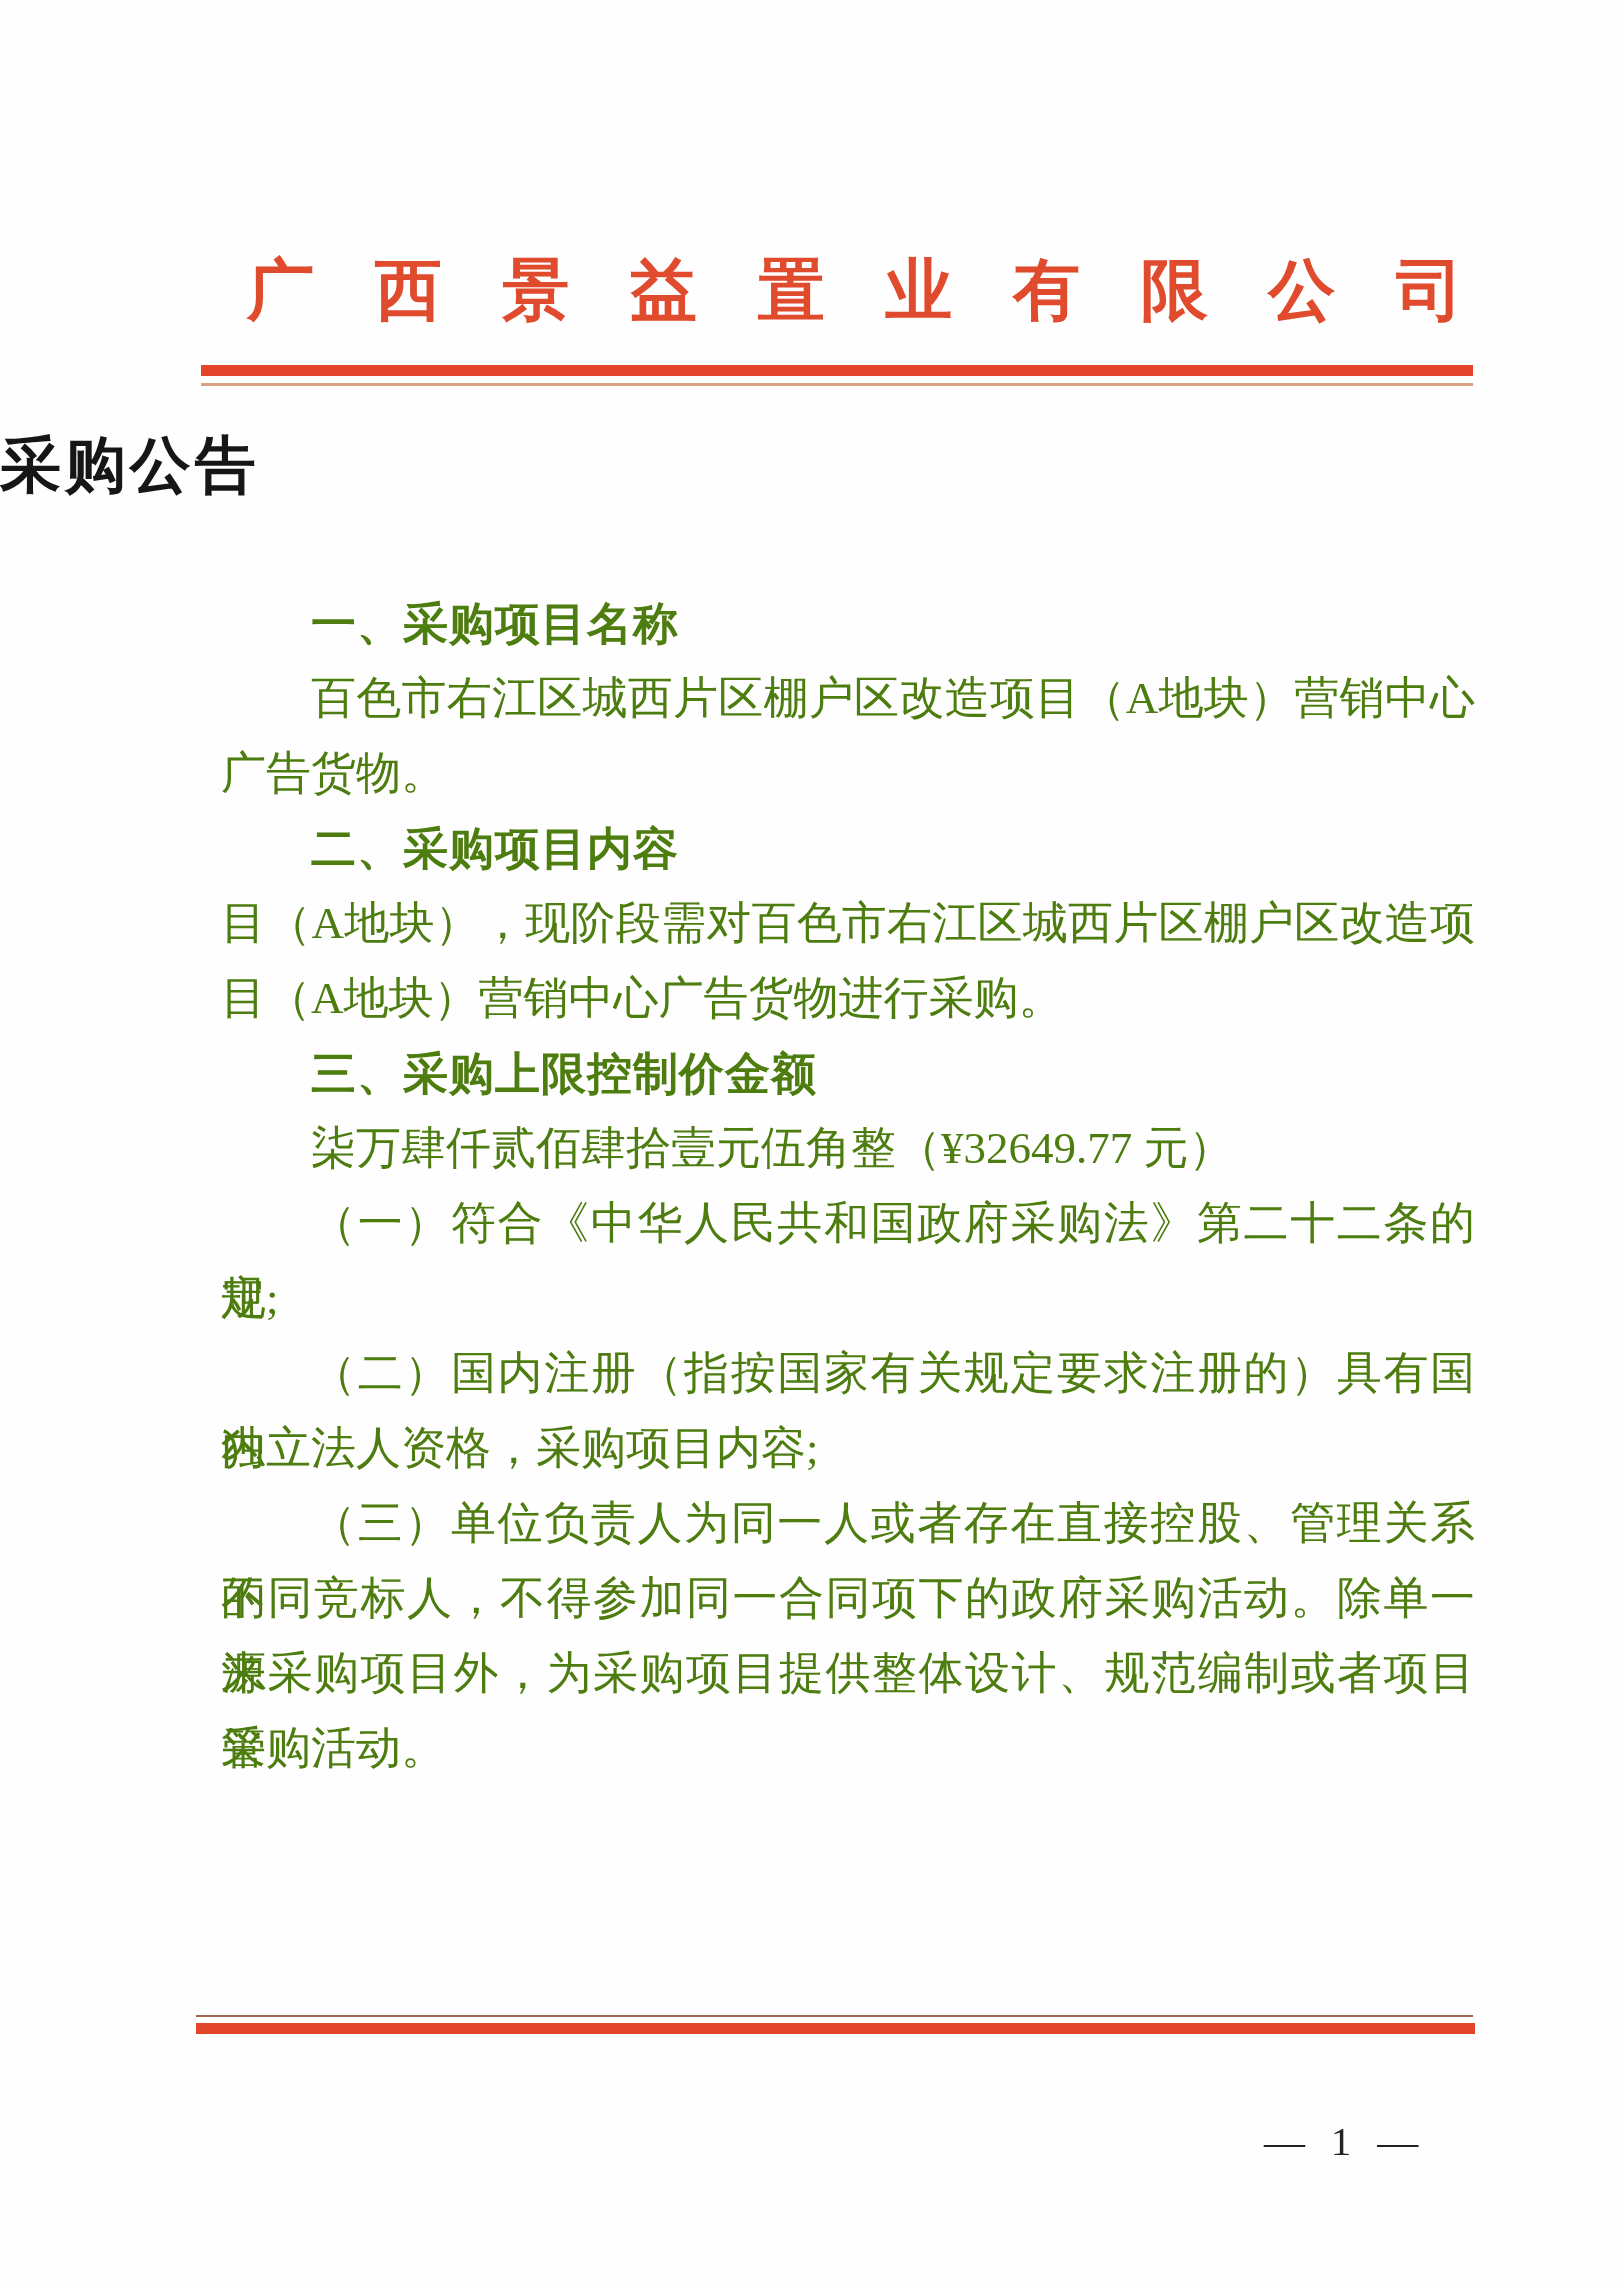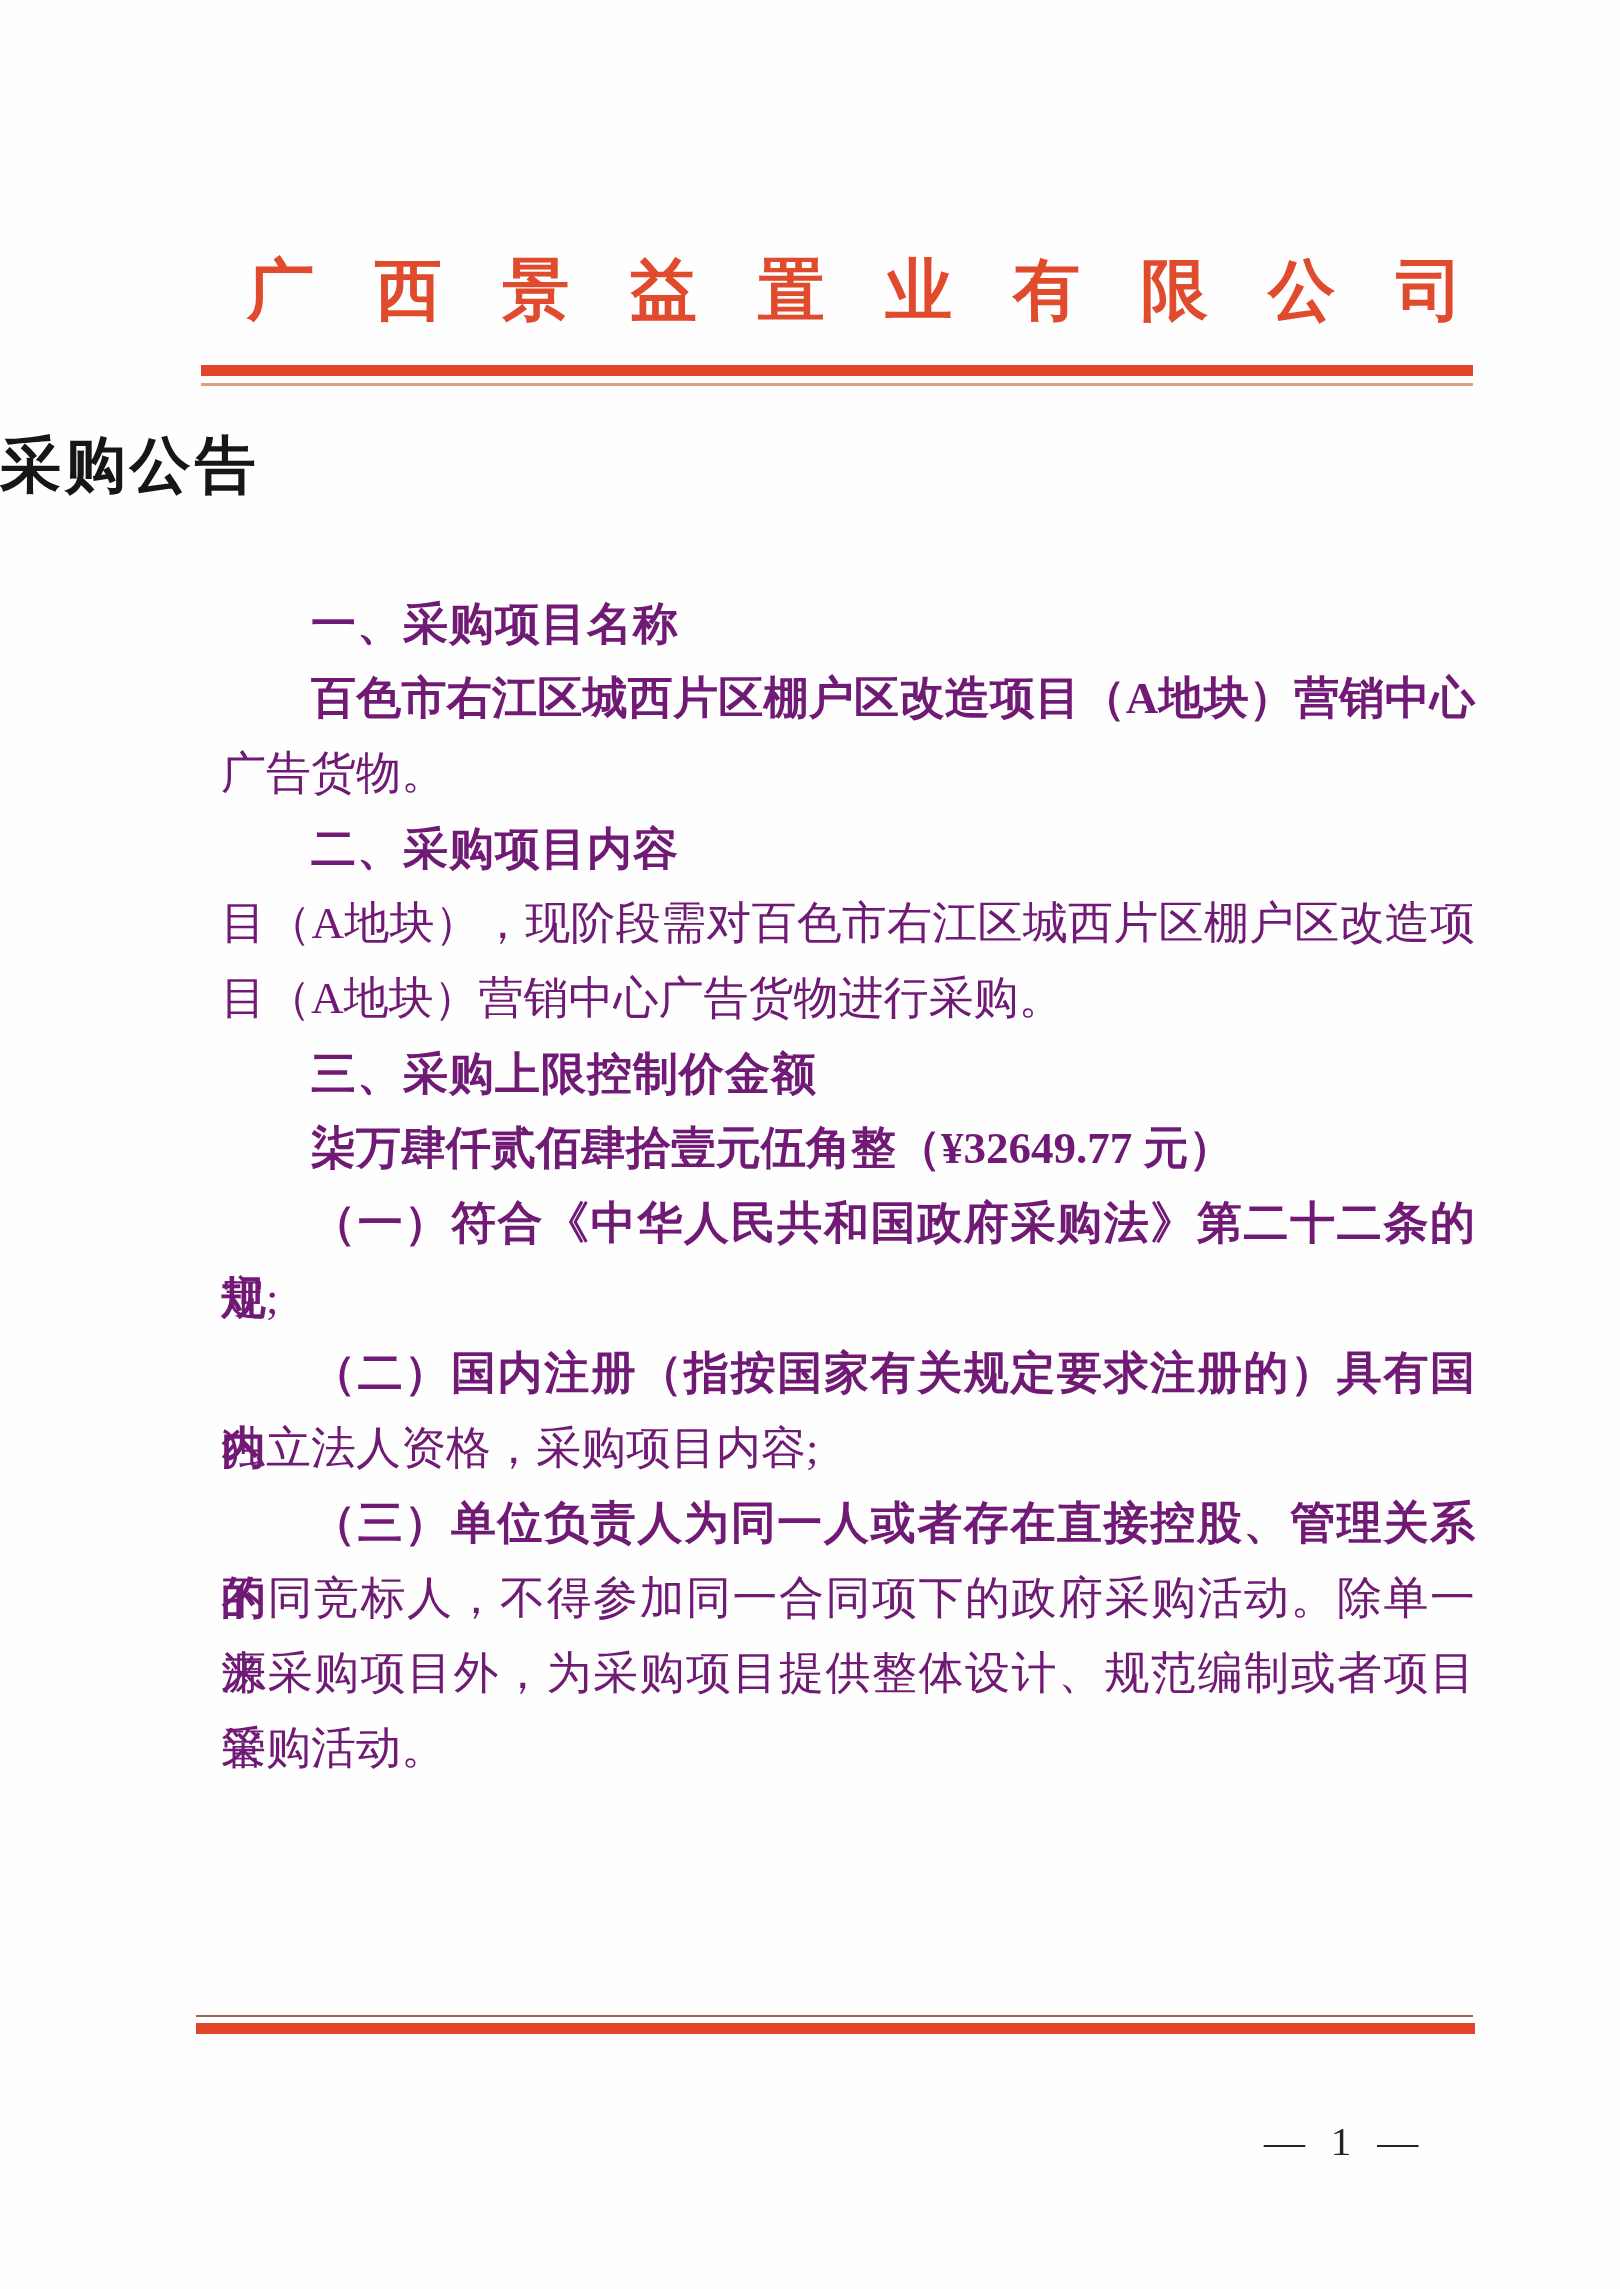--- a/index.html
+++ b/index.html
@@ -50,30 +50,30 @@
     font-family: "Liberation Sans", "DejaVu Sans", sans-serif;
   }
   
   main {
     margin: 90px 145px 0 221px;
   }
   .line {
     height: 75px;
     line-height: 75px;
     font-size: 45px;
-    color: #701a75;
+    color: #4d7c0f;
     text-align: left;
     white-space: nowrap;
   }
   .line.j {               
     text-align: justify;
     text-align-last: justify;
     white-space: normal;
   }
-  .line.ind { text-indent: 2em; font-weight: bold; }
+  .line.ind { text-indent: 2em; }
   .line.h {               
     font-weight: 700;
     font-family: "Liberation Sans", "DejaVu Sans", sans-serif;
     letter-spacing: 1px;
   }
   
   .rule-thin-bottom {
     position: absolute;
     top: 2015px; left: 196px;
     width: 1277px; height: 2px;

